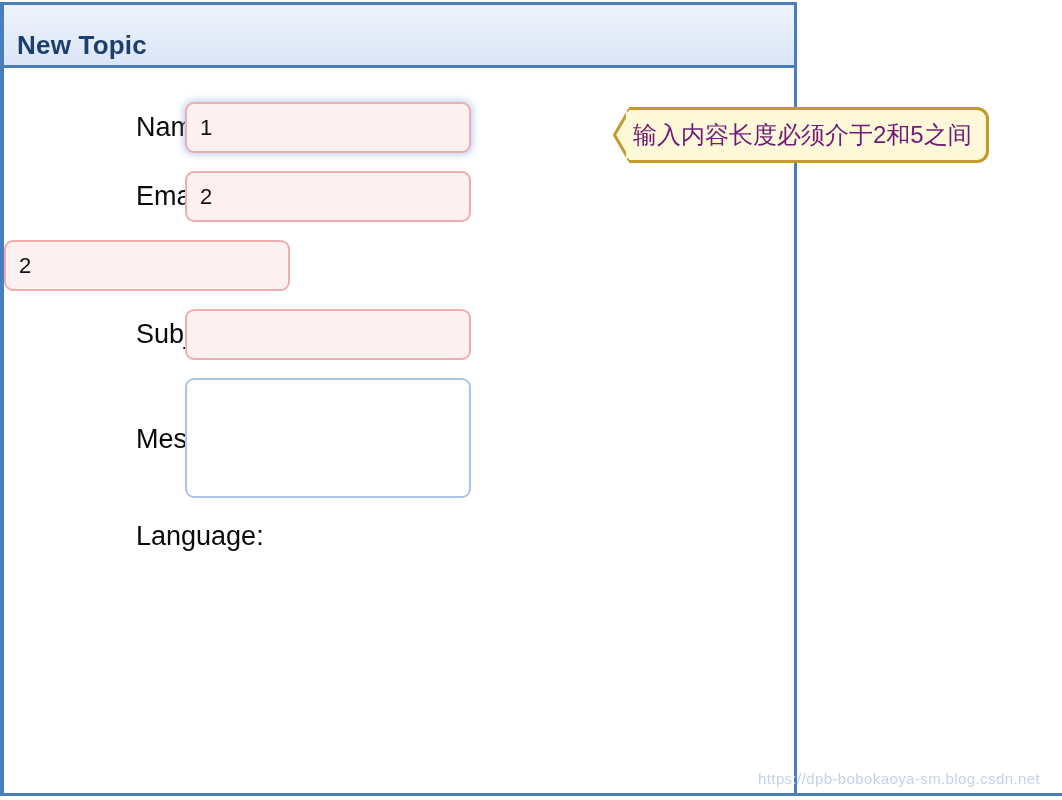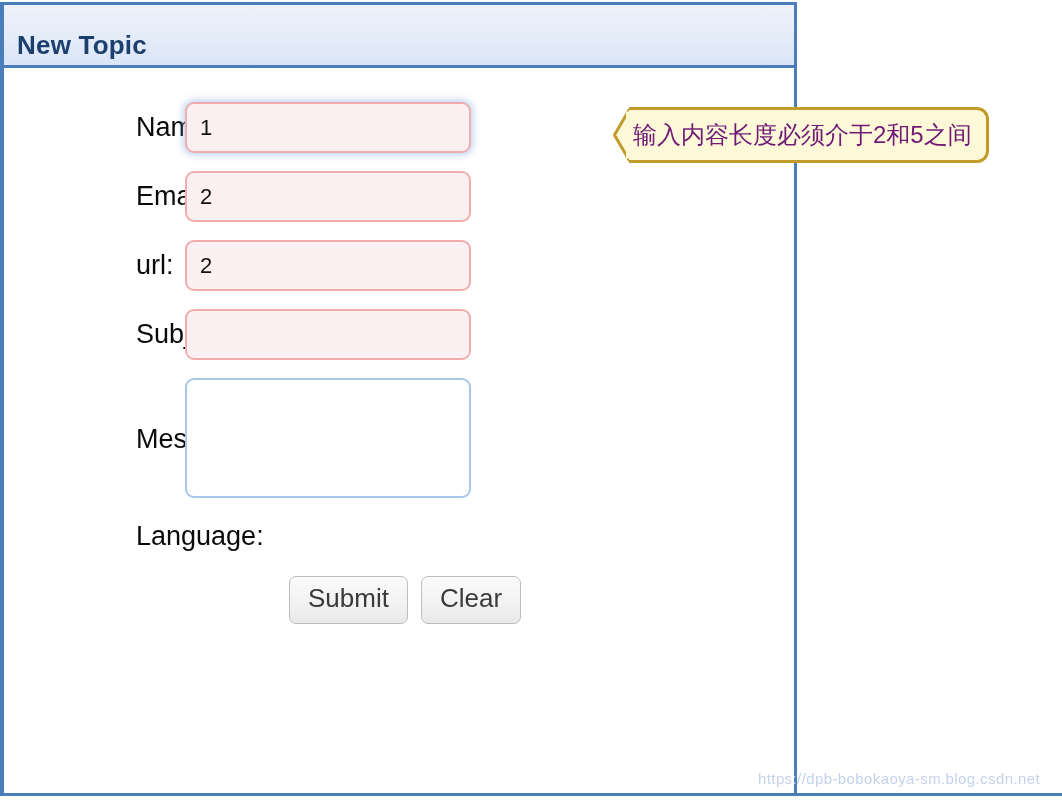--- a/index.html
+++ b/index.html
@@ -233,21 +233,20 @@
     </div>
 
     <div class="form-row">
       <div class="form-label">Email:</div>
       <div class="field-wrap">
         <input class="text-input invalid" type="text" value="2" style="">
       </div>
     </div>
 
     <div class="form-row">
-      <div class="form-label">url:</div>
       <div class="field-wrap">
         <input class="text-input invalid" type="text" value="2" style="">
       </div>
     </div>
 
     <div class="form-row">
       <div class="form-label">Subject:</div>
       <div class="field-wrap">
         <input class="text-input invalid" type="text" value="" style="">
       </div>
@@ -257,24 +256,20 @@
       <div class="form-label">Message:</div>
       <div class="field-wrap">
         <textarea class="msg-input" style=""></textarea>
       </div>
     </div>
 
     <div class="form-row" style="margin-bottom:0;">
       <div class="form-label">Language:</div>
     </div>
 
-    <div id="button-row">
-      <button class="btn">Submit</button>
-      <button class="btn">Clear</button>
-    </div>
 
   </div>
 </div>
 
 <div id="bottom-rule"></div>
 
 <div id="tooltip">
   <div id="tooltip-arrow">
     <svg width="16" height="56" viewBox="0 0 16 56" style="display:block;">
       <path d="M16 3 L16 53 L16 53 L2.5 29.8 Q0.6 28 2.5 26.2 Z" fill="#fcf8d8" stroke="#c29b2a" stroke-width="3" stroke-linejoin="round"></path>

